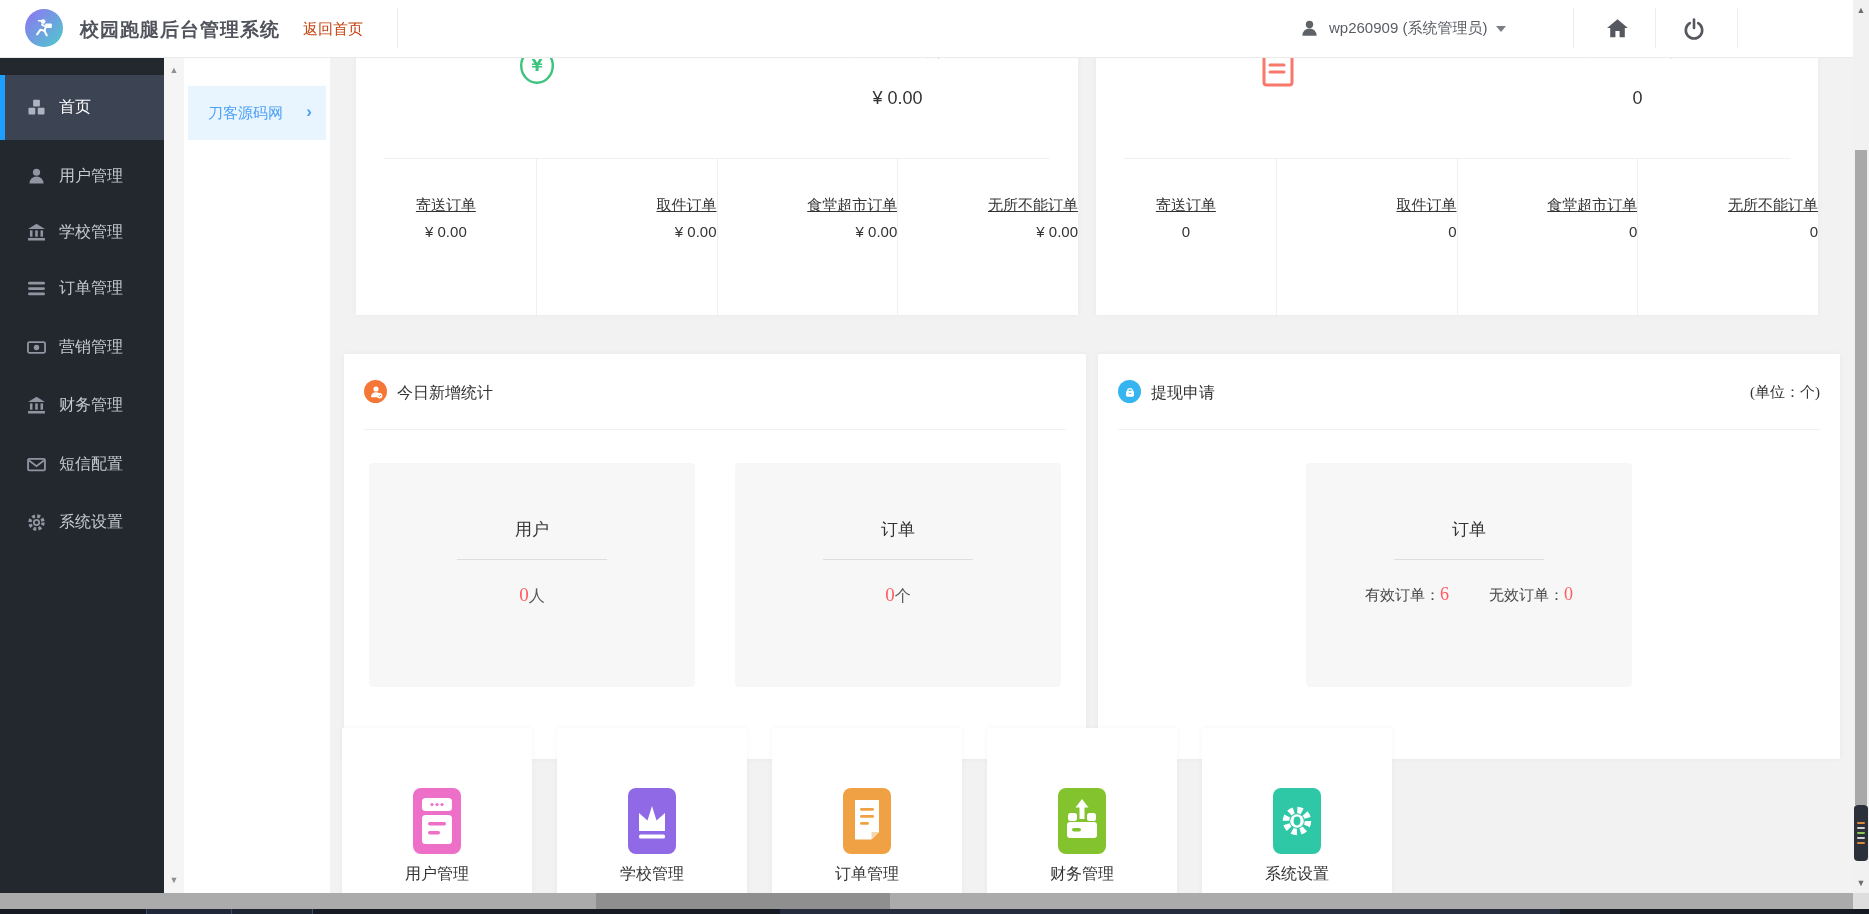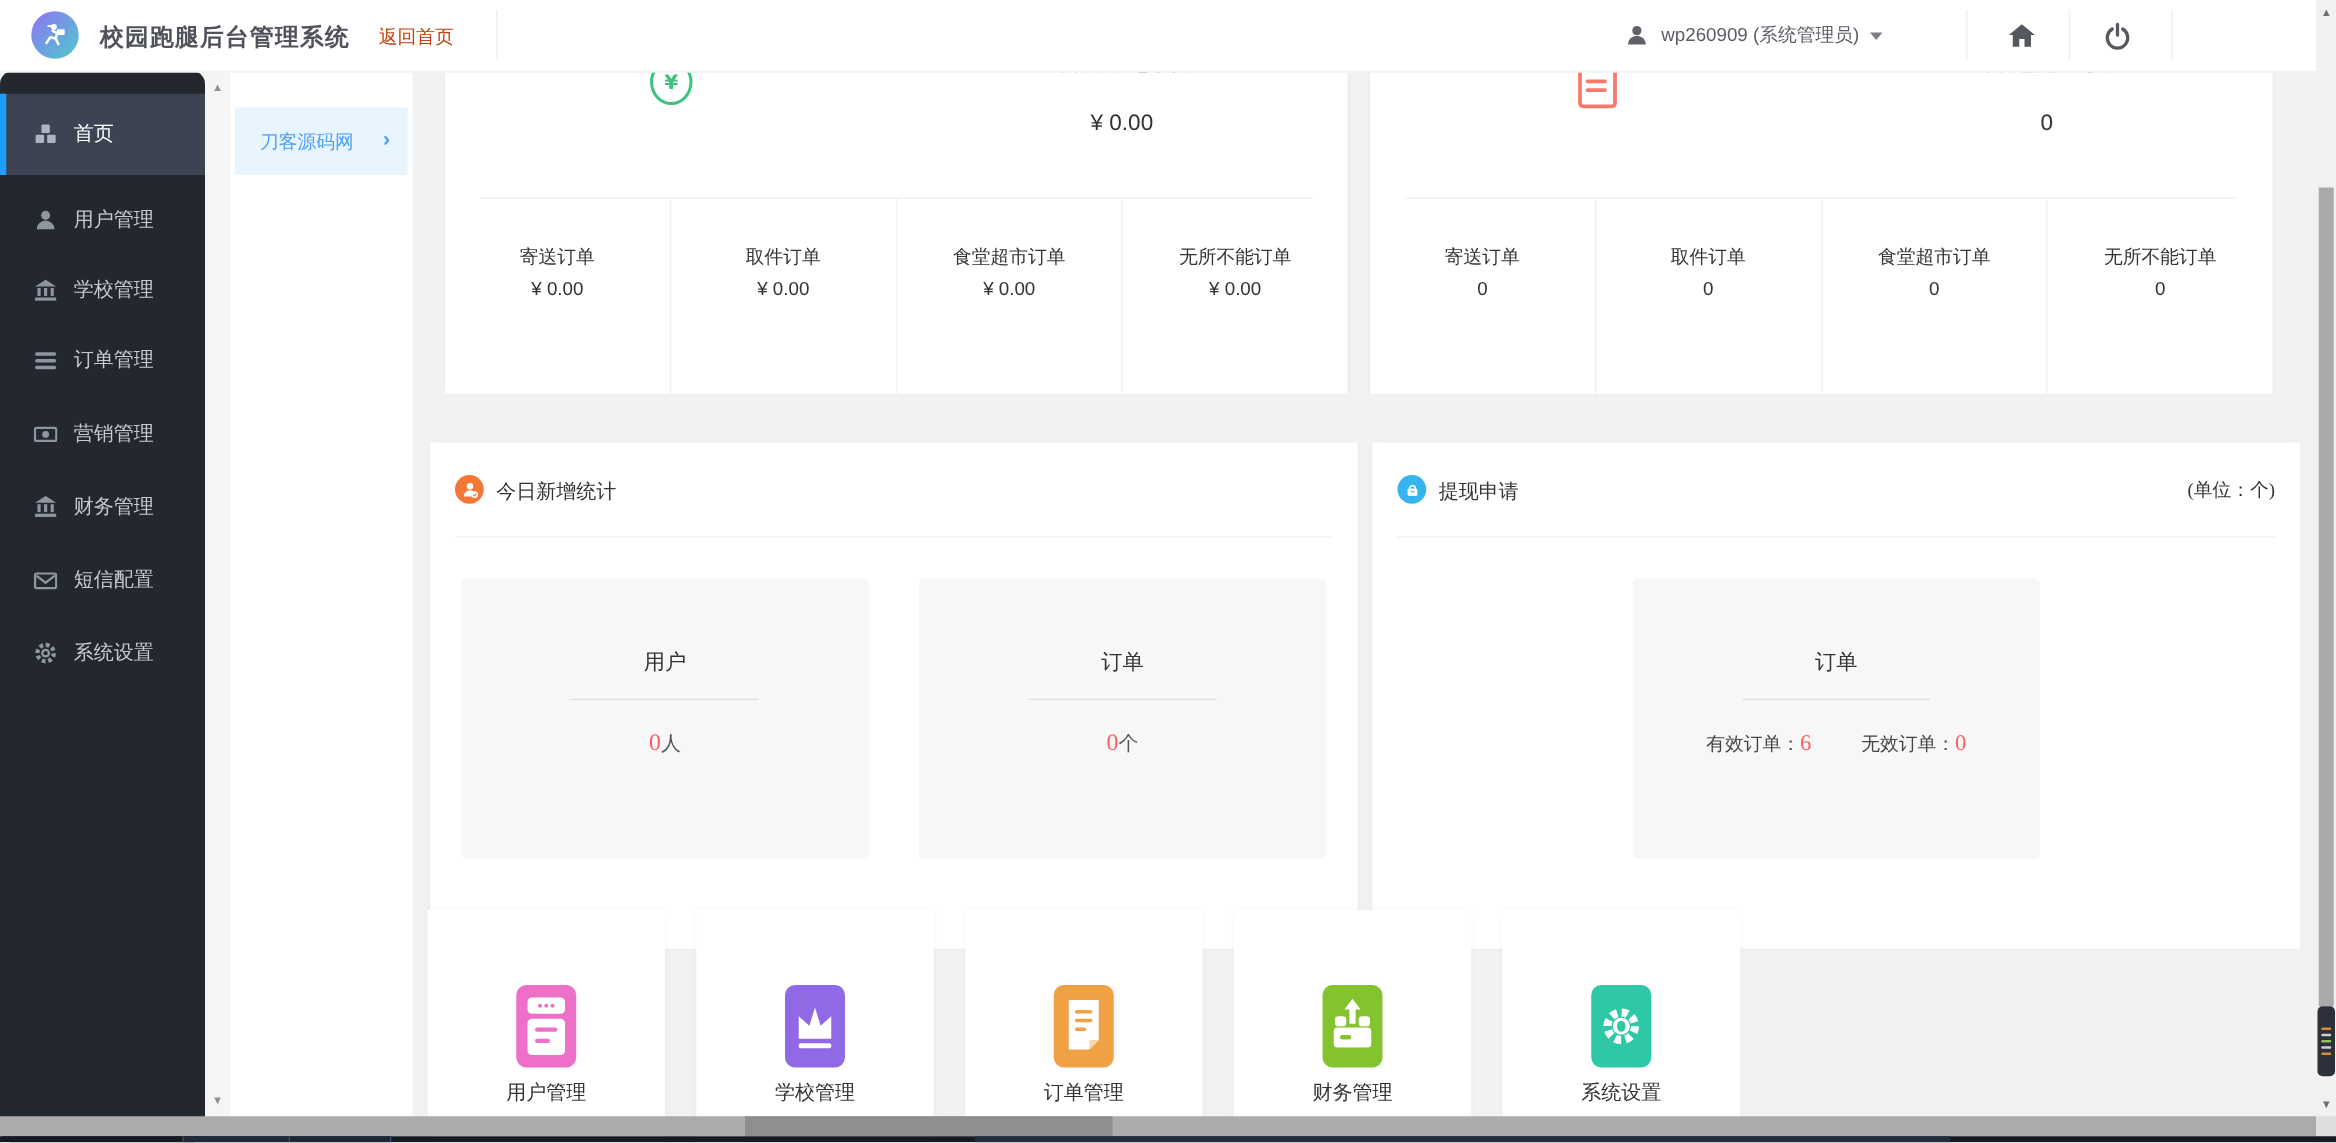--- a/index.html
+++ b/index.html
@@ -13,21 +13,21 @@
         background:linear-gradient(135deg,#8a7bf0 10%,#53c3cf 90%);display:flex;align-items:center;justify-content:center;}
   #app-title{left:80px;top:17px;font-size:19px;color:#50535b;letter-spacing:1px;font-weight:bold;}
   #back-home{left:303px;top:20px;font-size:15px;color:#c2410c;cursor:pointer;}
   .nav-divider{top:8px;width:1px;height:40px;background:#ededed;}
   #user-area{left:1300px;top:0;height:57px;display:flex;align-items:center;cursor:pointer;}
   #username{font-size:15px;color:#5a5d64;margin-left:10px;}
   .nav-caret{width:0;height:0;border-left:5px solid transparent;border-right:5px solid transparent;border-top:6px solid #7a7d84;margin-left:9px;}
   .nav-icon-btn{top:0;height:57px;width:46px;display:flex;align-items:center;justify-content:center;cursor:pointer;}
 
   
-  #sidebar{left:0;top:57px;width:164px;height:857px;background:#23272e;z-index:30;border-radius:10px;}
+  #sidebar{left:0;top:57px;width:164px;height:857px;background:#23272e;z-index:30;}
   .side-item{position:absolute;left:0;width:164px;height:40px;display:flex;align-items:center;cursor:pointer;color:#c6cad2;}
   .side-item .s-icon{width:20px;height:20px;margin-left:26px;color:#8f96a2;flex:none;display:flex;align-items:center;justify-content:center;}
   .side-item .s-label{margin-left:13px;font-size:16px;white-space:nowrap;}
   .side-item.active{height:65px;background:#3c4352;border-left:5px solid #1e9fff;width:159px;color:#ffffff;}
   .side-item.active .s-icon{margin-left:21px;color:#aeb4bf;}
 
   
   #left-strip{left:164px;top:57px;width:20px;height:836px;background:#f5f5f5;z-index:25;}
   .mini-arrow{position:absolute;left:0;width:20px;text-align:center;font-size:9px;color:#8f8f8f;}
 
@@ -45,22 +45,22 @@
   
   .ov-card{top:-30px;height:345px;}
   #card-income{left:356px;width:722px;}
   #card-done{left:1096px;width:722px;}
   .ov-top{position:absolute;left:0;top:0;width:100%;height:188px;display:flex;}
   .ov-half{width:50%;display:flex;align-items:center;justify-content:center;flex-direction:column;}
   .ov-title{font-size:16px;color:#333;margin-top:22px;}
   .ov-value{font-size:18px;color:#333;margin-top:26px;}
   .ov-cols{position:absolute;left:0;top:188px;width:100%;height:157px;display:flex;}
   .ov-col{flex:1;text-align:center;padding-top:38px;position:relative;}
-  .ov-col + .ov-col{border-left:1px solid #efefef;}
-  .ov-col .lab{font-size:15px;color:#333;}
+  .ov-col + .ov-col{border-left:1px solid #efefef;text-align:right;}
+  .ov-col .lab{font-size:15px;color:#333;text-decoration:underline;}
   .ov-col .val{font-size:15px;color:#333;margin-top:8px;}
 
   
   .mid-card{top:354px;height:405px;font-family:Liberation Serif, serif;}
   #card-new{left:344px;width:742px;}
   #card-wd{left:1098px;width:742px;}
   .mid-head{position:absolute;left:0;top:0;width:100%;height:76px;}
   .head-circle{position:absolute;left:20px;top:26px;width:23px;height:23px;border-radius:50%;display:flex;align-items:center;justify-content:center;}
   .mid-title{position:absolute;left:53px;top:29px;font-size:16px;color:#333;}
   .unit-note{position:absolute;right:20px;top:29px;font-size:15px;color:#333;}

